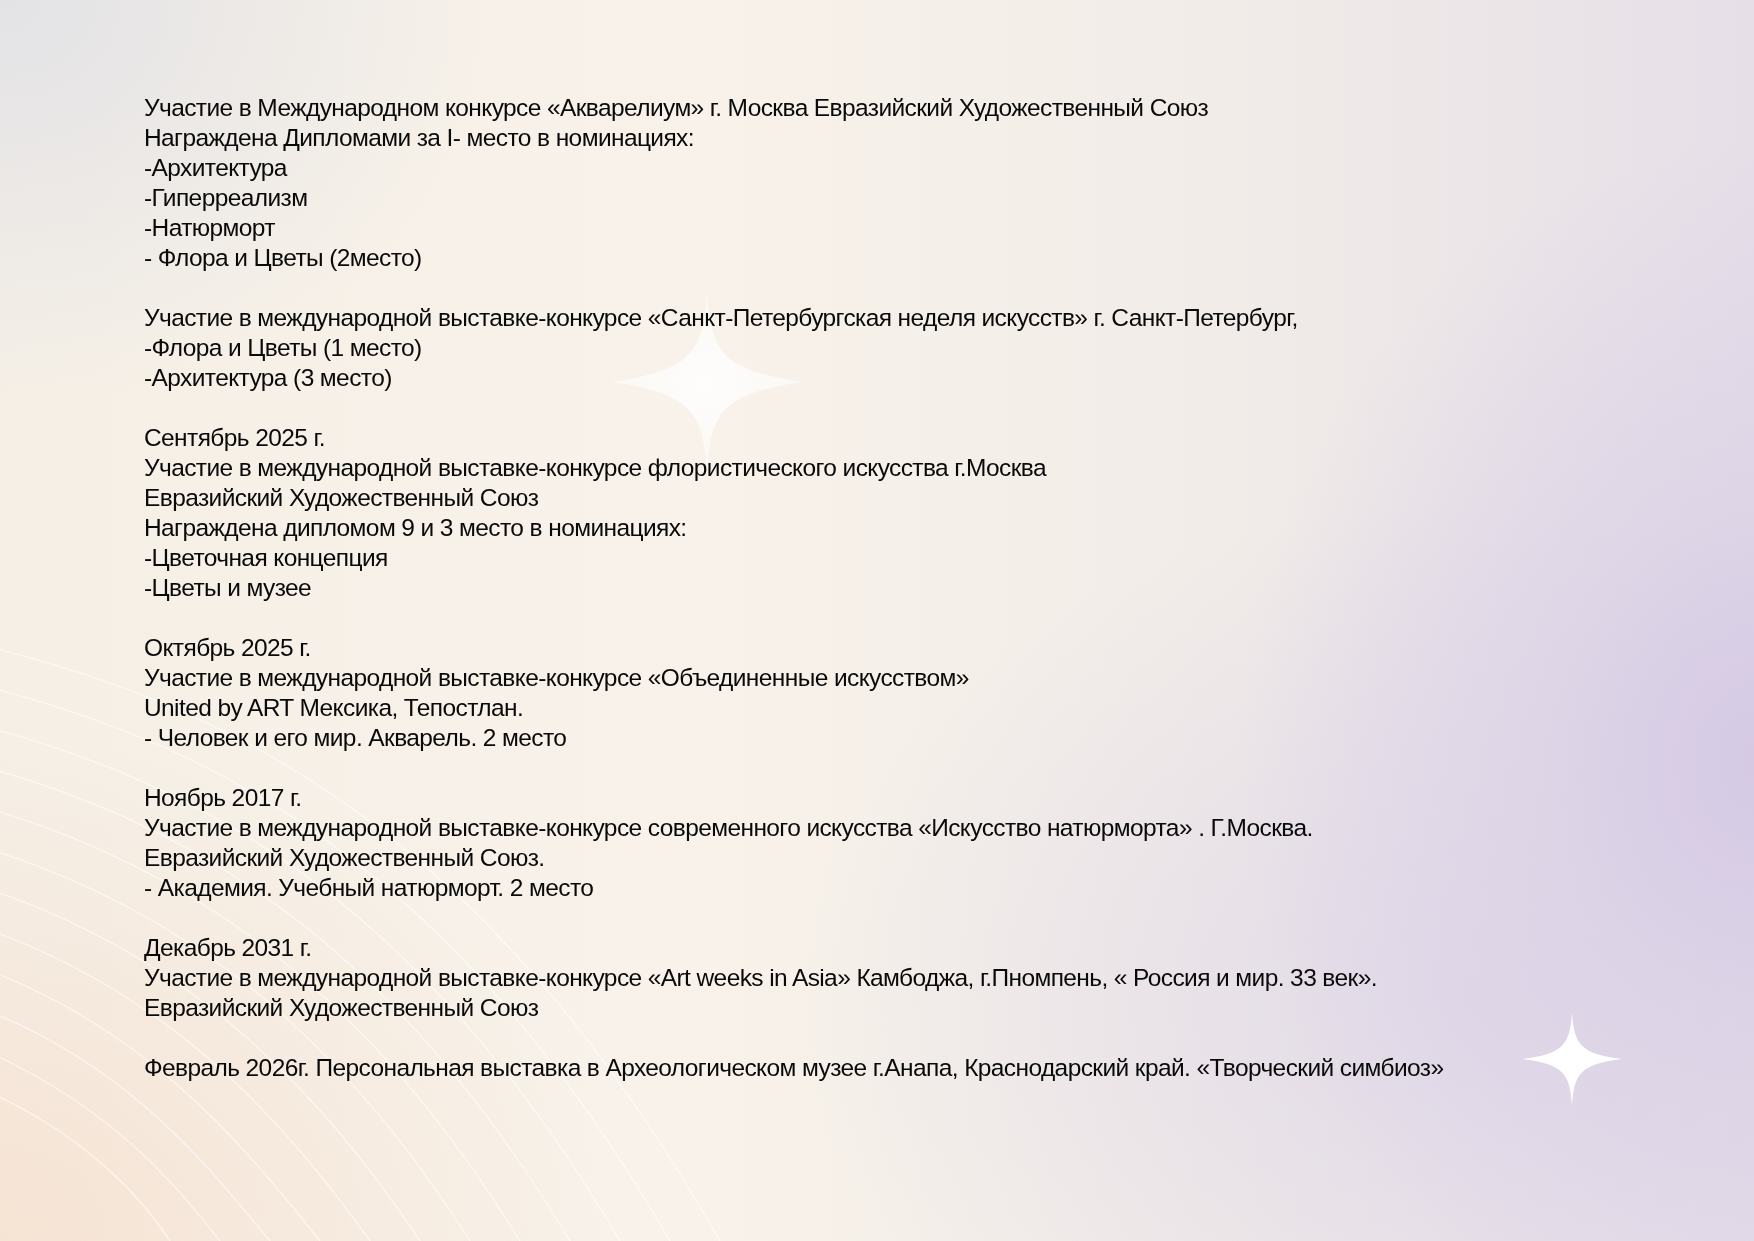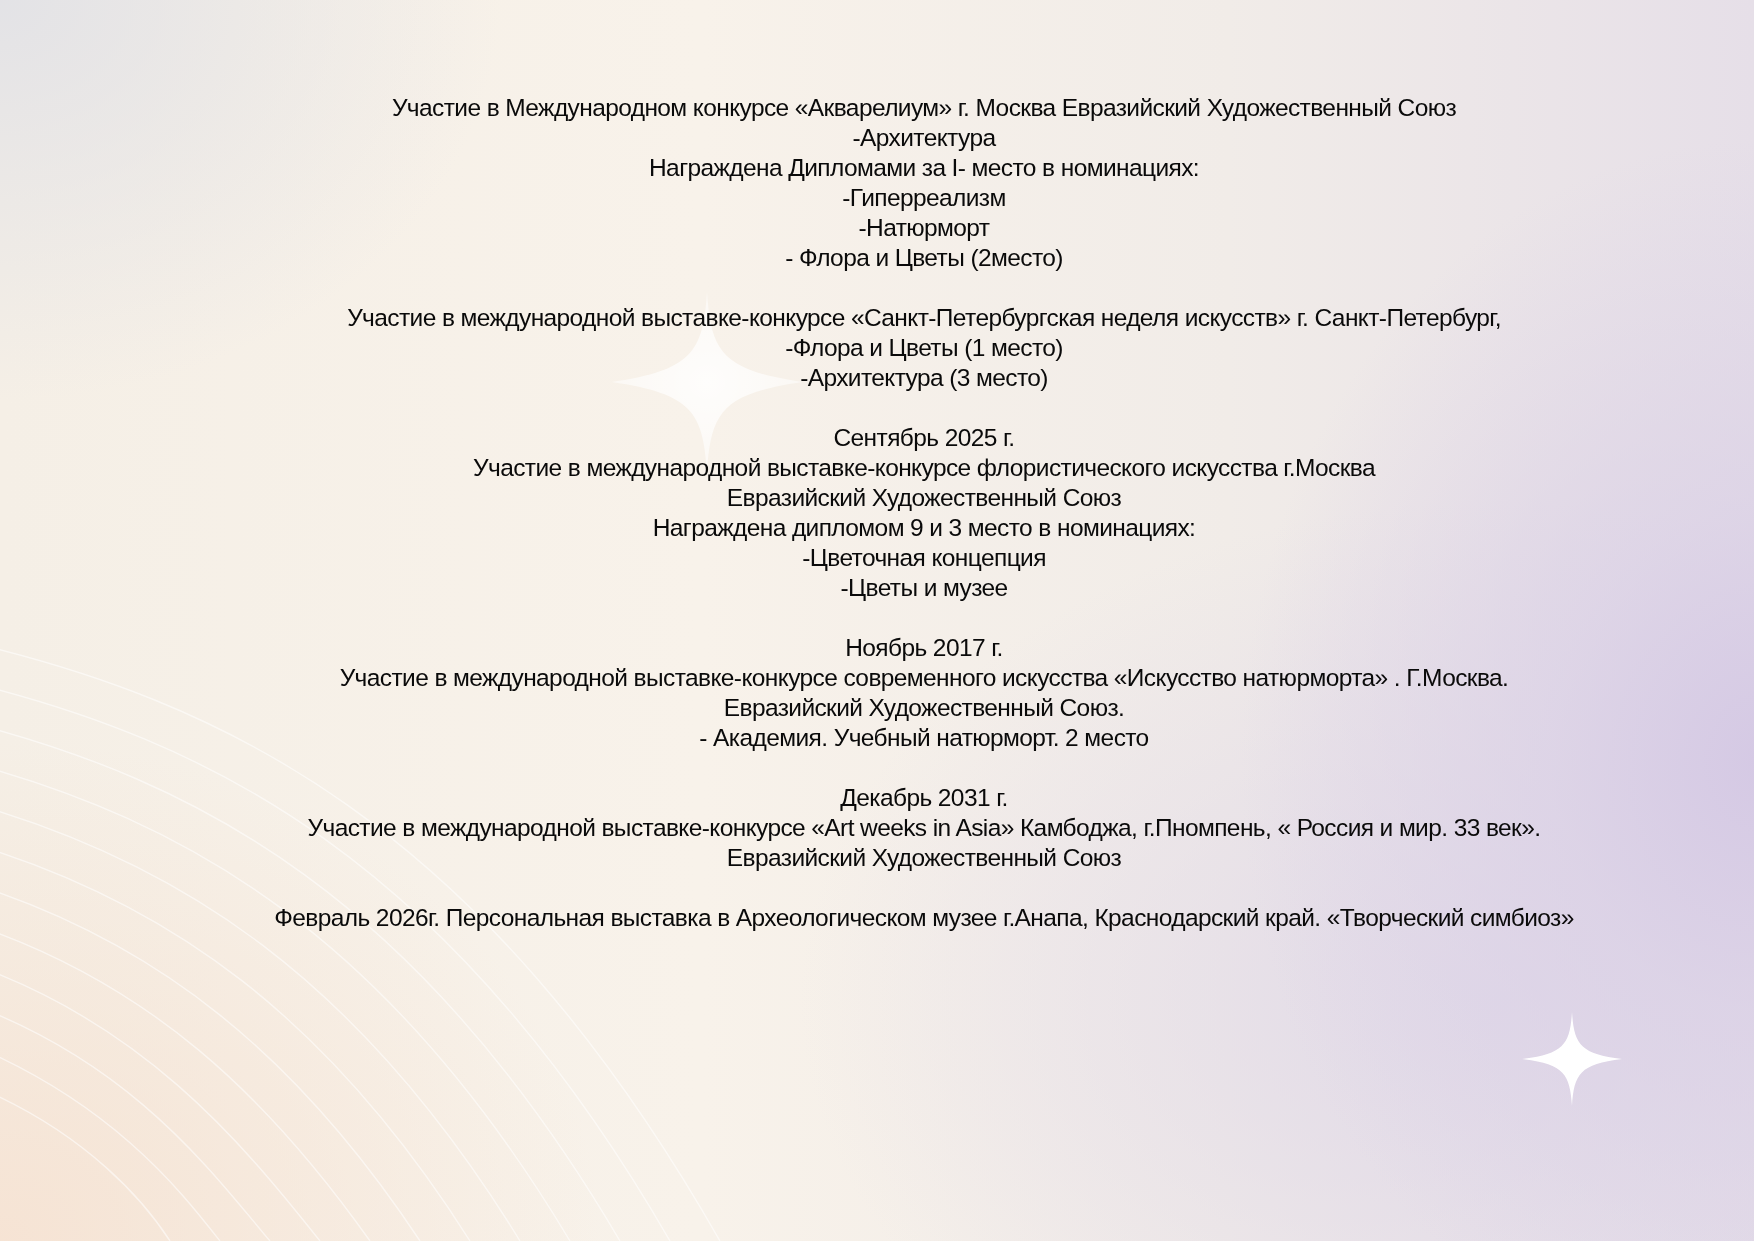--- a/index.html
+++ b/index.html
@@ -42,21 +42,20 @@
       position: absolute;
       left: 144px;
       top: 93px;
       width: 1560px;
       font-size: 24.5px;
       line-height: 30px;
       letter-spacing: -0.6px;
     }
     .block {
       margin-bottom: 30px;
-      text-align: center;
     }
     .line {
       display: block;
       white-space: nowrap;
       min-height: 30px;
     }
   </style>
 </head>
 <body>
 
@@ -90,42 +89,48 @@
   </svg>
 
   <svg class="sparkle" style="left:1522px; top:1012px; width:100px; height:94px;" viewBox="0 0 100 94" xmlns="http://www.w3.org/2000/svg">
     <path d="M50 0 C 52 32, 58 42, 100 47 C 58 52, 52 62, 50 94 C 48 62, 42 52, 0 47 C 42 42, 48 32, 50 0 Z" fill="#ffffff"></path>
   </svg>
 
   <div class="content">
 
     <div class="block">
       <span class="line">Участие в Международном конкурсе «Акварелиум» г. Москва Евразийский Художественный Союз</span>
+      <span class="line">Награждена Дипломами за I- место в номинациях:</span>
       <span class="line">-Архитектура</span>
-      <span class="line">Награждена Дипломами за I- место в номинациях:</span>
       <span class="line">-Гиперреализм</span>
       <span class="line">-Натюрморт</span>
       <span class="line">- Флора и Цветы (2место)</span>
     </div>
 
     <div class="block">
       <span class="line">Участие в международной выставке-конкурсе «Санкт-Петербургская неделя искусств» г. Санкт-Петербург,</span>
       <span class="line">-Флора и Цветы (1 место)</span>
       <span class="line">-Архитектура (3 место)</span>
     </div>
 
     <div class="block">
       <span class="line">Сентябрь 2025 г.</span>
       <span class="line">Участие в международной выставке-конкурсе флористического искусства г.Москва</span>
       <span class="line">Евразийский Художественный Союз</span>
       <span class="line">Награждена дипломом 9 и 3 место в номинациях:</span>
       <span class="line">-Цветочная концепция</span>
       <span class="line">-Цветы и музее</span>
     </div>
 
+    <div class="block">
+      <span class="line">Октябрь 2025 г.</span>
+      <span class="line">Участие в международной выставке-конкурсе «Объединенные искусством»</span>
+      <span class="line">United by ART Мексика, Тепостлан.</span>
+      <span class="line">- Человек и его мир. Акварель. 2 место</span>
+    </div>
 
     <div class="block">
       <span class="line">Ноябрь 2017 г.</span>
       <span class="line">Участие в международной выставке-конкурсе современного искусства «Искусство натюрморта» . Г.Москва.</span>
       <span class="line">Евразийский Художественный Союз.</span>
       <span class="line">- Академия. Учебный натюрморт. 2 место</span>
     </div>
 
     <div class="block">
       <span class="line">Декабрь 2031 г.</span>

